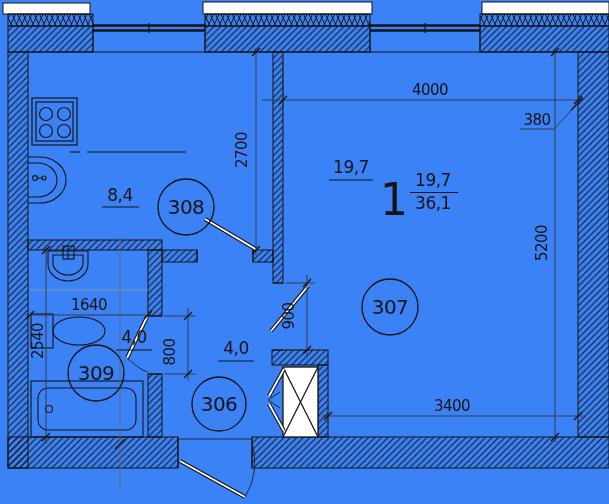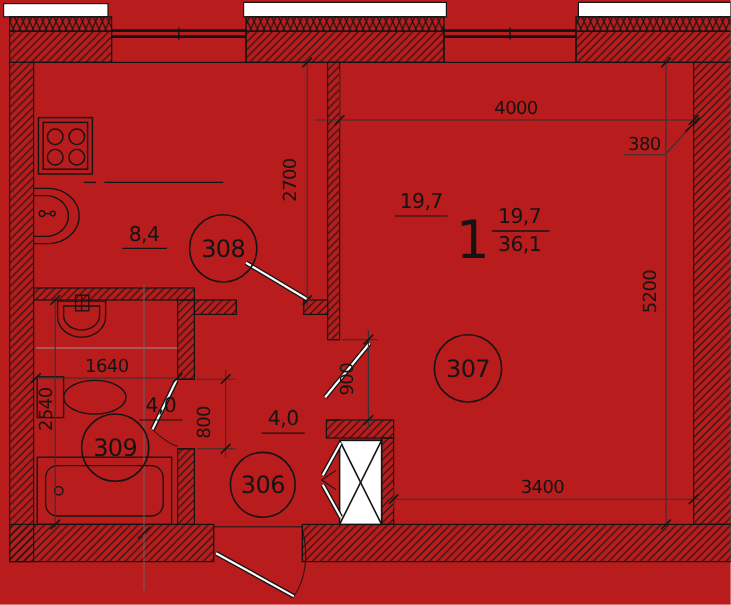--- a/index.html
+++ b/index.html
@@ -1,16 +1,16 @@
 <!DOCTYPE html>
 <html><head>
 <meta charset="utf-8">
 <style>
   html,body{margin:0;padding:0;background:#fff;}
-  .stage{width:609px;height:504px;background:#b91c1c;position:relative;overflow:hidden;}
+  .stage{width:609px;height:504px;background:#3b82f6;position:relative;overflow:hidden;}
   svg{display:block;}
   text{font-family:"DejaVu Sans","Liberation Sans",sans-serif;fill:#141414;}
   .dim{font-size:15px;letter-spacing:-0.5px;}
   .area{font-size:17px;letter-spacing:-0.5px;}
   .roomnum{font-size:20px;letter-spacing:-0.5px;}
   .big{font-size:44px;}
   .frac{font-size:17px;letter-spacing:-0.5px;}
 </style>
 </head>
 <body>

